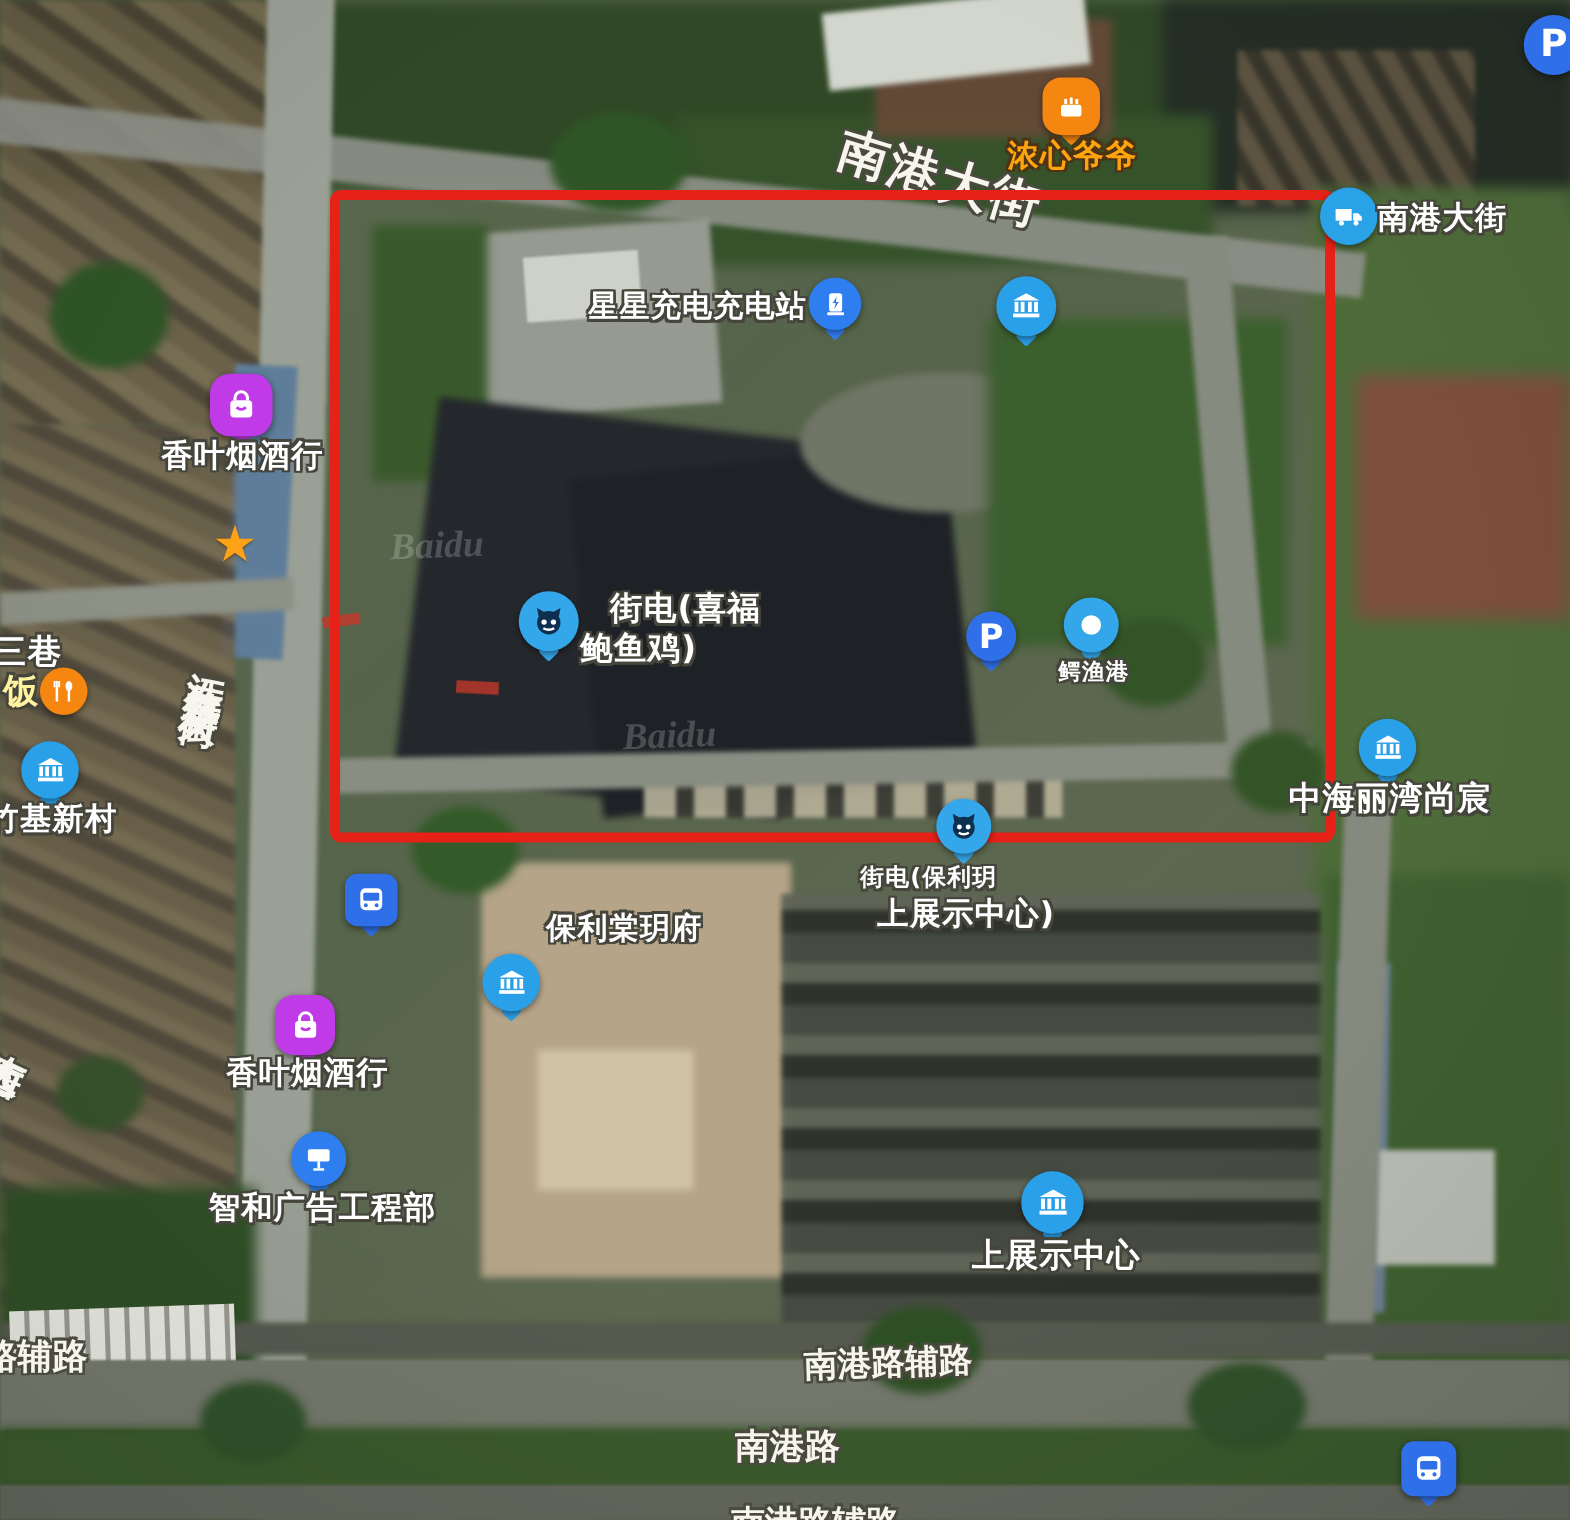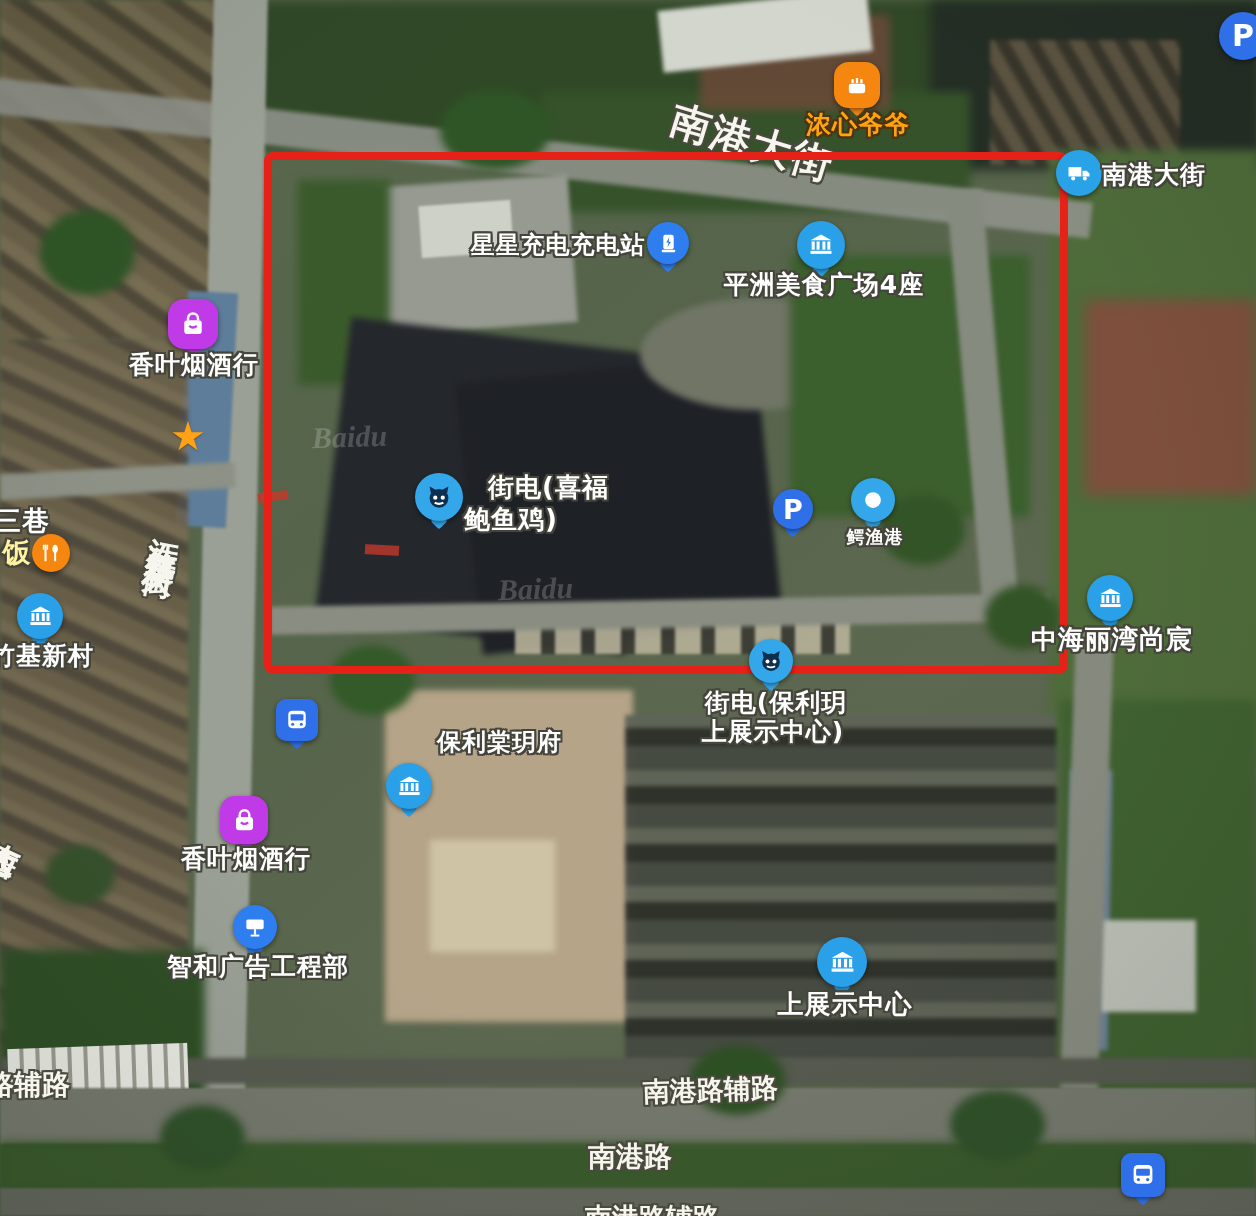--- a/index.html
+++ b/index.html
@@ -150,21 +150,20 @@
       <svg width="28" height="28" viewBox="0 0 24 24" fill="#fff">
           <path d="M12 3 L21 8 H3z"></path>
           <rect x="4" y="9" width="2.6" height="7"></rect>
           <rect x="8.2" y="9" width="2.6" height="7"></rect>
           <rect x="13.2" y="9" width="2.6" height="7"></rect>
           <rect x="17.4" y="9" width="2.6" height="7"></rect>
           <rect x="3" y="17" width="18" height="2.6"></rect>
         </svg>
     </span>
   </div>
-  <div class="poi-label" style="left:824px;top:284px;font-size:25px">平洲美食广场4座</div>
 
   <div class="marker" style="left:193px;top:324px">
     <span class="pin squircle tail" style="width:50px;height:50px;background:#c03ae8">
       <svg width="30" height="30" viewBox="0 0 24 24">
           <path d="M8 9 V7.5 a4 4 0 0 1 8 0 V9" fill="none" stroke="#fff" stroke-width="2"></path>
           <rect x="5" y="9" width="14" height="11" rx="2.5" fill="#fff"></rect>
           <path d="M9 13.5 q3 2.6 6 0" stroke="#c03ae8" stroke-width="1.8" fill="none"></path>
         </svg>
     </span>
   </div>
@@ -221,21 +220,21 @@
       <svg width="28" height="28" viewBox="0 0 24 24">
           <path d="M5.5 9 L4.5 3.5 L10 6.5z" fill="#0e3050"></path>
           <path d="M18.5 9 L19.5 3.5 L14 6.5z" fill="#0e3050"></path>
           <circle cx="12" cy="13" r="7.5" fill="#0e3050"></circle>
           <circle cx="9" cy="12.5" r="1.7" fill="#fff"></circle>
           <circle cx="15" cy="12.5" r="1.7" fill="#fff"></circle>
           <path d="M8.5 16.5 Q12 18.5 15.5 16.5" stroke="#fff" stroke-width="1.6" fill="none"></path>
         </svg>
     </span>
   </div>
-  <div class="poi-label" style="left:776px;top:702px;font-size:25px">街电(保利玥</div>
+  <div class="poi-label" style="left:743px;top:702px;font-size:19px">街电(保利玥</div>
   <div class="poi-label" style="left:773px;top:731px;font-size:25px">上展示中心)</div>
 
   <div class="marker" style="left:297px;top:720px">
     <span class="pin sq tail" style="width:42px;height:42px;background:#2f6fe8">
       <svg width="28" height="28" viewBox="0 0 24 24">
           <rect x="4.5" y="4" width="15" height="15" rx="3.5" fill="#fff"></rect>
           <rect x="6.5" y="7" width="11" height="5.5" rx="1" fill="#2f6fe8"></rect>
           <circle cx="8.3" cy="15.6" r="1.3" fill="#2f6fe8"></circle>
           <circle cx="15.7" cy="15.6" r="1.3" fill="#2f6fe8"></circle>
         </svg>

